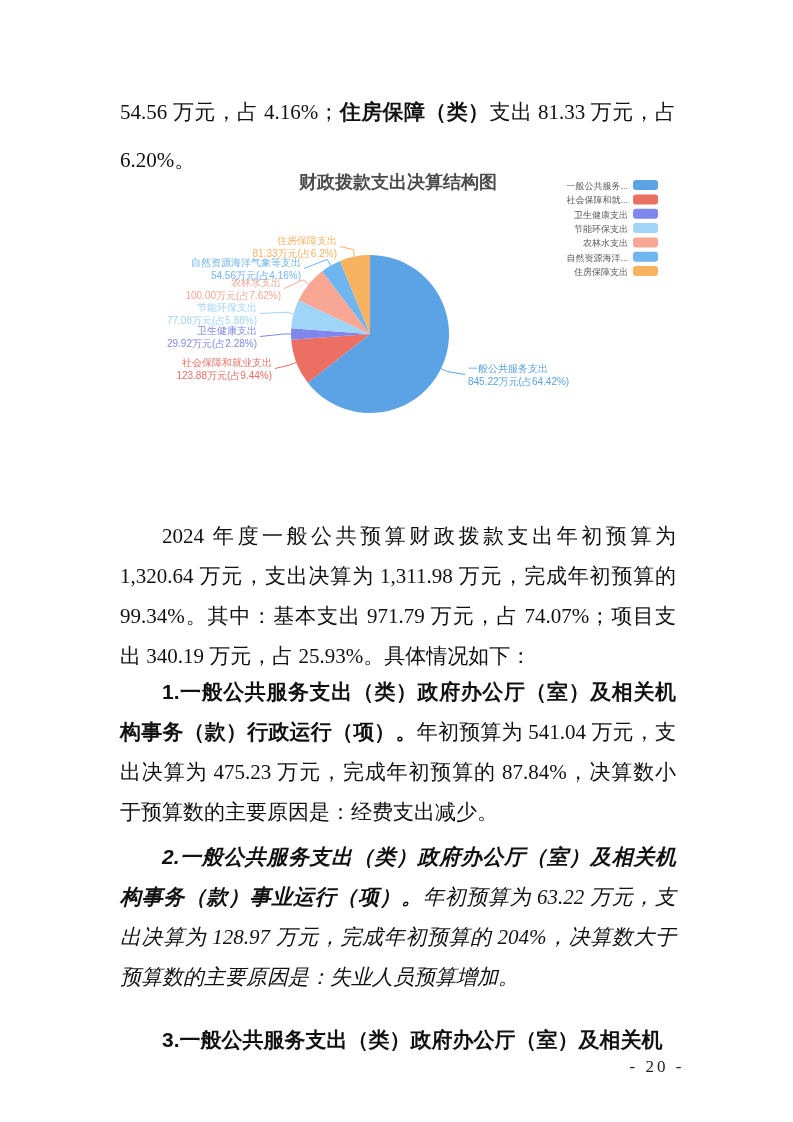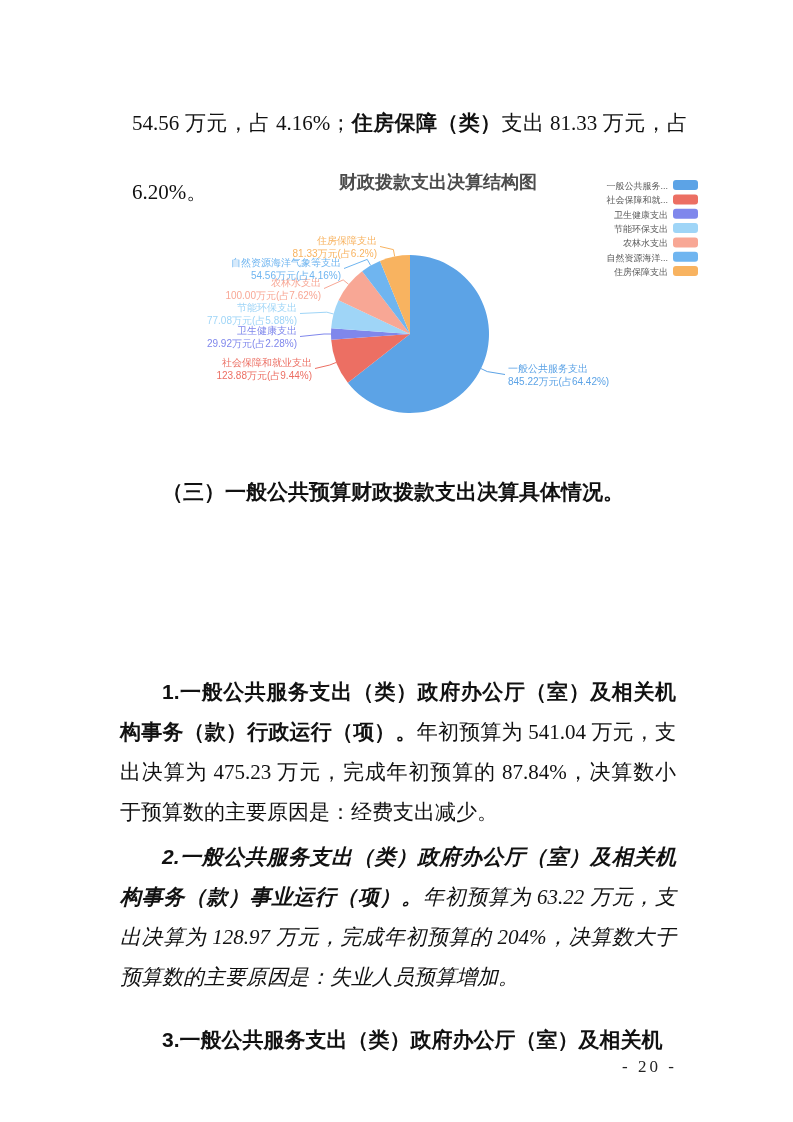--- a/index.html
+++ b/index.html
@@ -7,34 +7,34 @@
     position:relative; width:793px; height:1122px; background:#ffffff;
     font-family:"Liberation Serif","DejaVu Serif",serif; color:#111;
     overflow:hidden;
   }
   .para {
     position:absolute; left:120px; width:556px; margin:0;
     font-size:21px; line-height:40px; text-align:justify;
   }
   .indent { text-indent:2em; }
   .b { font-family:"Liberation Sans","DejaVu Sans",sans-serif; font-weight:700; }
-  #p0 { top:88px; line-height:69px;margin-left:12px; }
+  #p0 { top:88px; line-height:48px; }
   #heading { top:472px; }
   #p1 { top:516px; }
   #p2 { top:672px; }
   #p3 { top:837px;font-style:italic; }
   #p4 { top:992px;margin-top:28px; }
-  .chart-wrap { position:absolute; left:0; top:165px; width:709px; height:290px;padding-left:40px; }
+  .chart-wrap { position:absolute; left:0; top:165px; width:709px; height:290px; }
   #chart-svg text { font-family:"Liberation Sans","DejaVu Sans",sans-serif; }
   #chart-svg .chart-title { font-size:18px; font-weight:700; fill:#4c4c4c; }
   #chart-svg .slice-label { font-size:10px; }
   #chart-svg .legend-label { font-size:9px; fill:#595959; }
   .pageno {
     position:absolute; top:1057px; left:622px; width:70px;
-    font-size:17px; letter-spacing:3px; color:#222; text-align:left;
+    font-size:17px; letter-spacing:3px; color:#222; text-align:center;
   }
 </style>
 </head>
 <body>
 
 <div class="page">
 
   <p id="p0" class="para"><span>54.56 万元，占 4.16%；</span><span class="b">住房保障（类）</span><span>支出 81.33 万元，占 6.20%。</span></p>
 
   <div class="chart-wrap">
@@ -78,22 +78,22 @@
         <text x="628" y="67.0" text-anchor="end" class="legend-label">节能环保支出</text>
         <rect x="633" y="72.4" width="25" height="10" rx="3" fill="#F8A795"></rect>
         <text x="628" y="81.4" text-anchor="end" class="legend-label">农林水支出</text>
         <rect x="633" y="86.8" width="25" height="10" rx="3" fill="#6FB5F0"></rect>
         <text x="628" y="95.8" text-anchor="end" class="legend-label">自然资源海洋...</text>
         <rect x="633" y="101.1" width="25" height="10" rx="3" fill="#F8B360"></rect>
         <text x="628" y="110.1" text-anchor="end" class="legend-label">住房保障支出</text>
       </svg>
   </div>
 
-  <p id="heading" class="para indent"><span class="b">（三）一般公共预算财政拨款支出决算具体情况。</span></p>
 
+  <p id="p1" class="para indent"><span>2024 年度一般公共预算财政拨款支出年初预算为 1,320.64 万元，支出决算为 1,311.98 万元，完成年初预算的 99.34%。其中：基本支出 971.79 万元，占 74.07%；项目支出 340.19 万元，占 25.93%。具体情况如下：</span></p>
 
   <p id="p2" class="para indent"><span class="b">1.一般公共服务支出（类）政府办公厅（室）及相关机构事务（款）行政运行（项）。</span><span>年初预算为 541.04 万元，支出决算为 475.23 万元，完成年初预算的 87.84%，决算数小于预算数的主要原因是：经费支出减少。</span></p>
 
   <p id="p3" class="para indent"><span class="b">2.一般公共服务支出（类）政府办公厅（室）及相关机构事务（款）事业运行（项）。</span><span>年初预算为 63.22 万元，支出决算为 128.97 万元，完成年初预算的 204%，决算数大于预算数的主要原因是：失业人员预算增加。</span></p>
 
   <p id="p4" class="para indent"><span class="b">3.一般公共服务支出（类）政府办公厅（室）及相关机</span></p>
 
   <div class="pageno">- 20 -</div>
 
 </div>

